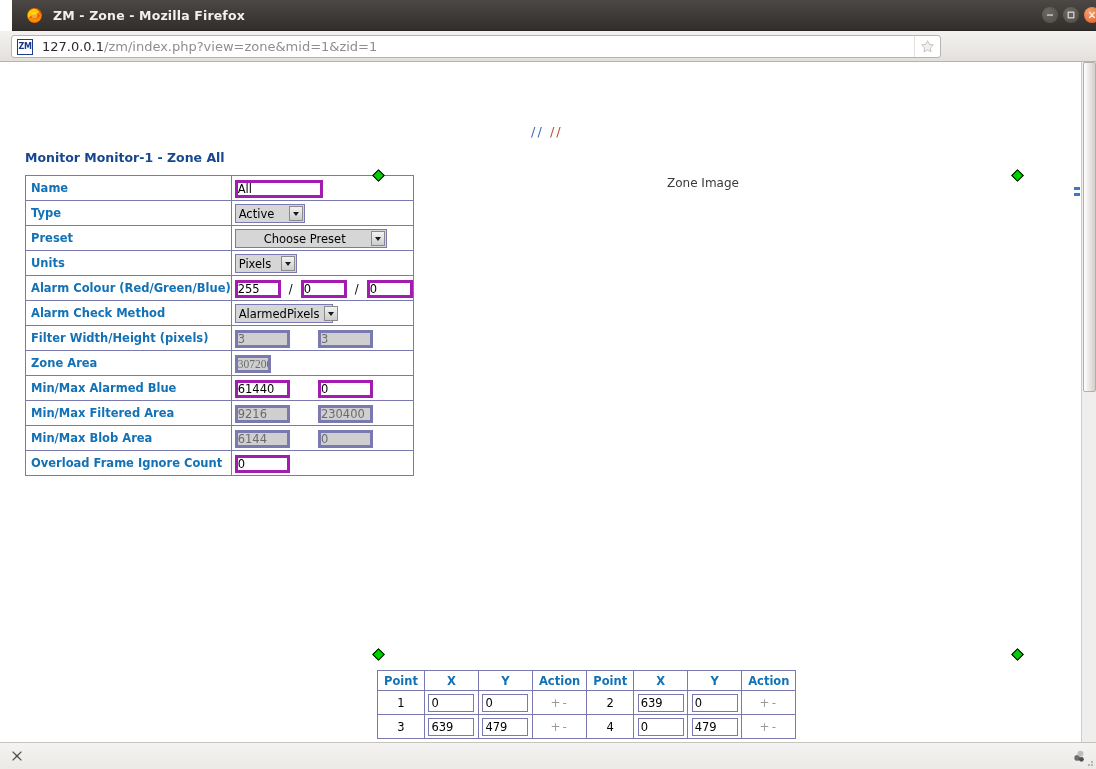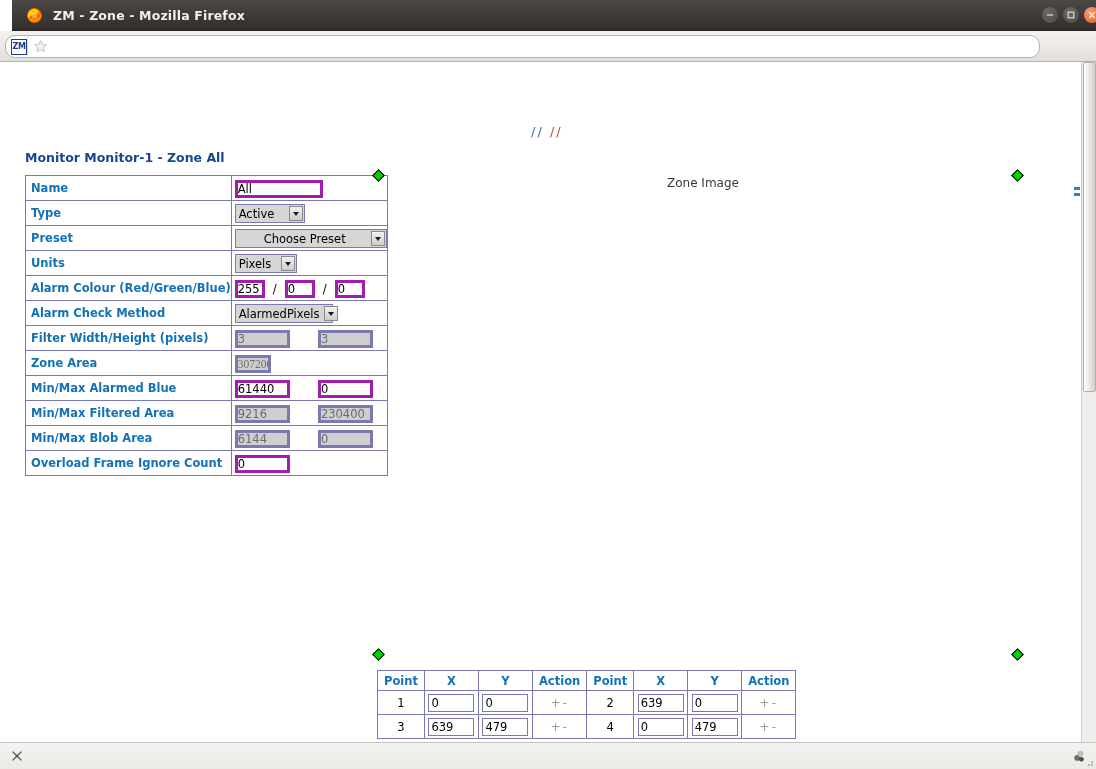--- a/index.html
+++ b/index.html
@@ -71,25 +71,25 @@
     position: absolute;
     left: 0; top: 31px;
     width: 1096px; height: 31px;
     background: linear-gradient(to bottom, #f4f2f0, #e3e0dc);
     border-bottom: 1px solid #b6b2ad;
     display: flex;
     align-items: center;
   }
   #urlbar {
     position: absolute;
-    left: 5px; top: 4px;
-    width: 1035px; height: 23px;
+    left: 11px; top: 4px;
+    width: 930px; height: 23px;
     background: #ffffff;
     border: 1px solid #b7b3ae;
-    border-radius: 10px;
+    border-radius: 3px;
     display: flex;
     align-items: center;
     overflow: hidden;
   }
   .zm-favicon {
     margin-left: 5px;
     width: 16px; height: 16px;
     flex: none;
     background: #ffffff;
     border: 1px solid #1b3d8f;
@@ -198,21 +198,21 @@
     padding: 0 0;
     vertical-align: middle;
     outline: none;
   }
   .tinput.ro {
     background: #cfcfcf;
     color: #6b6b6b;
     border-color: #7a7ab0;
   }
   .w-name { width: 88px; }
-  .w-num  { width: 30px; }
+  .w-num  { width: 46px; }
   .w-mid  { width: 55px; }
   .w-big  { width: 36px; font-family: Liberation Serif, serif; }
 
   .slash {
     font-size: 11.5px;
     color: #000;
     padding: 0 3px;
   }
 
   .tselect {
@@ -397,20 +397,21 @@
         <svg width="8" height="8" viewBox="0 0 8 8">
             <path d="M1.6 1.6 L6.4 6.4 M6.4 1.6 L1.6 6.4" stroke="#ffe8da" stroke-width="1.4" stroke-linecap="round"></path>
           </svg>
       </div>
     </div>
   </div>
 
   <div id="navbar">
     <div id="urlbar">
       <div class="zm-favicon">ZM</div>
+      <div id="url-text"><span class="host">127.0.0.1</span><span>/zm/index.php?view=zone&amp;mid=1&amp;zid=1</span></div>
       <div id="star-btn">
         <svg width="15" height="15" viewBox="0 0 16 16">
           <path d="M8 1.8 L9.9 5.7 L14.2 6.3 L11.1 9.3 L11.8 13.6 L8 11.5 L4.2 13.6 L4.9 9.3 L1.8 6.3 L6.1 5.7 Z" fill="#f3f1ef" stroke="#c2bfbb" stroke-width="1"></path>
         </svg>
       </div>
     </div>
   </div>
 
   <div id="content">
     <div id="viewport">

